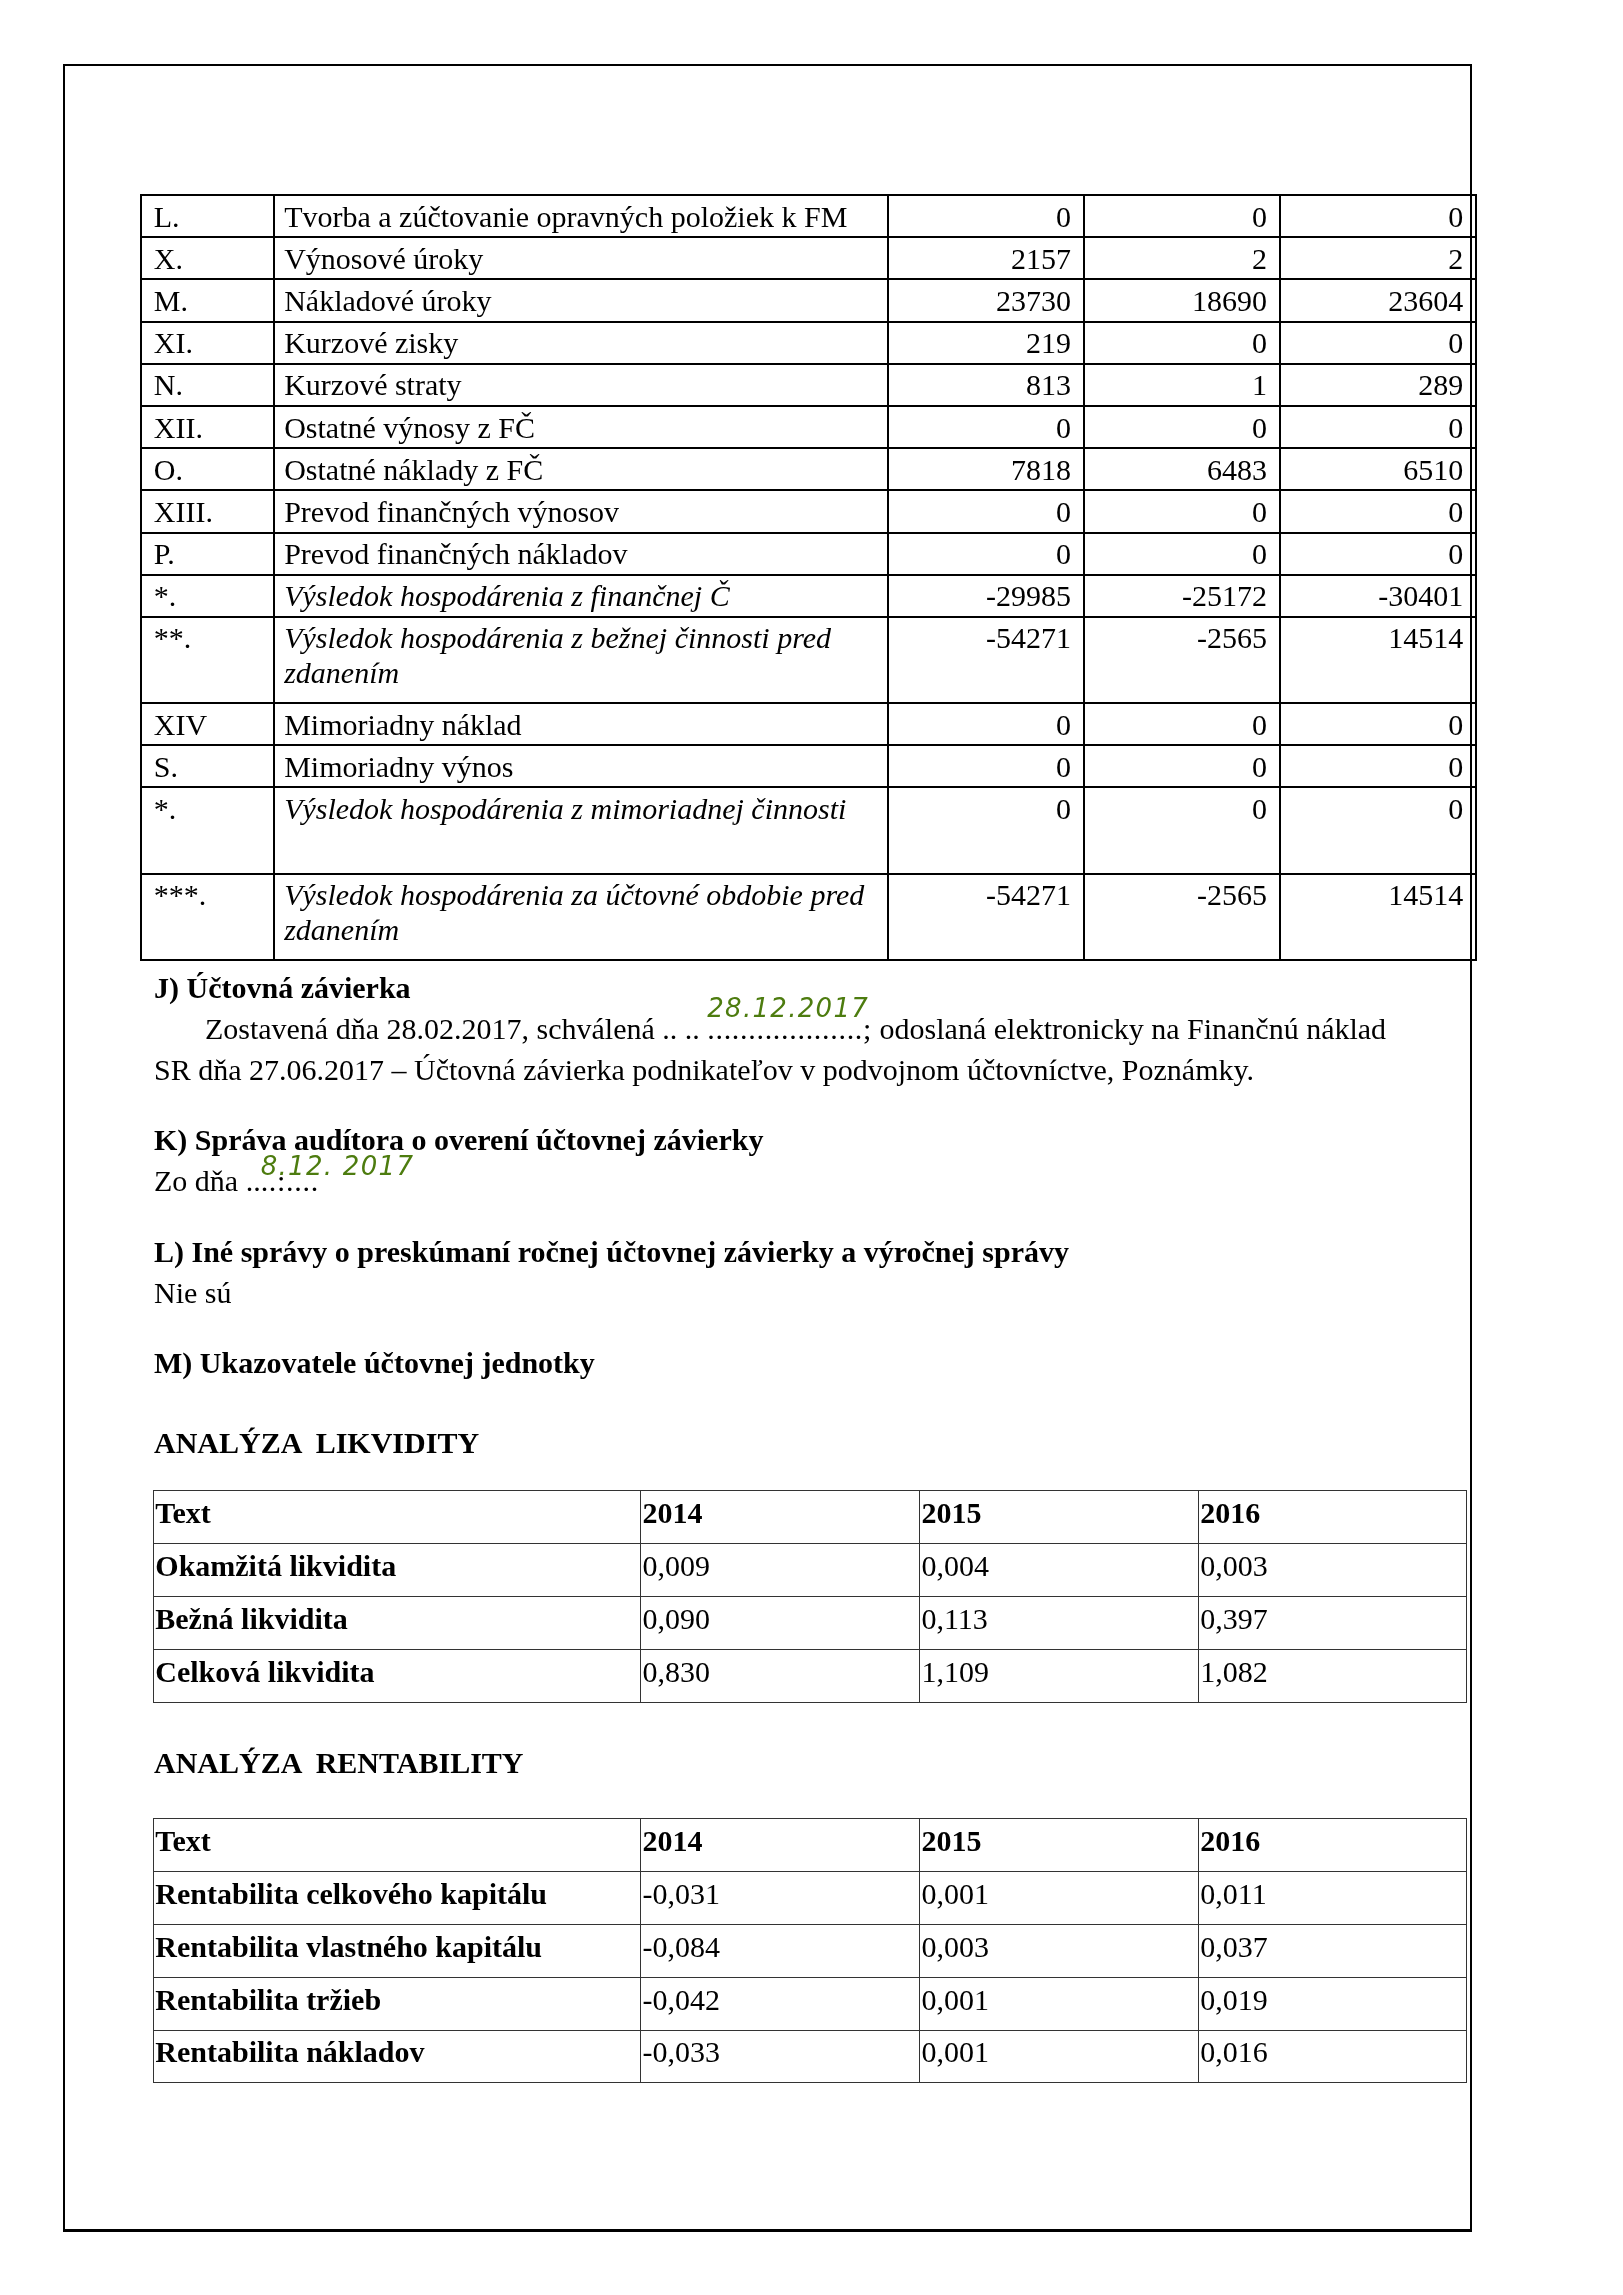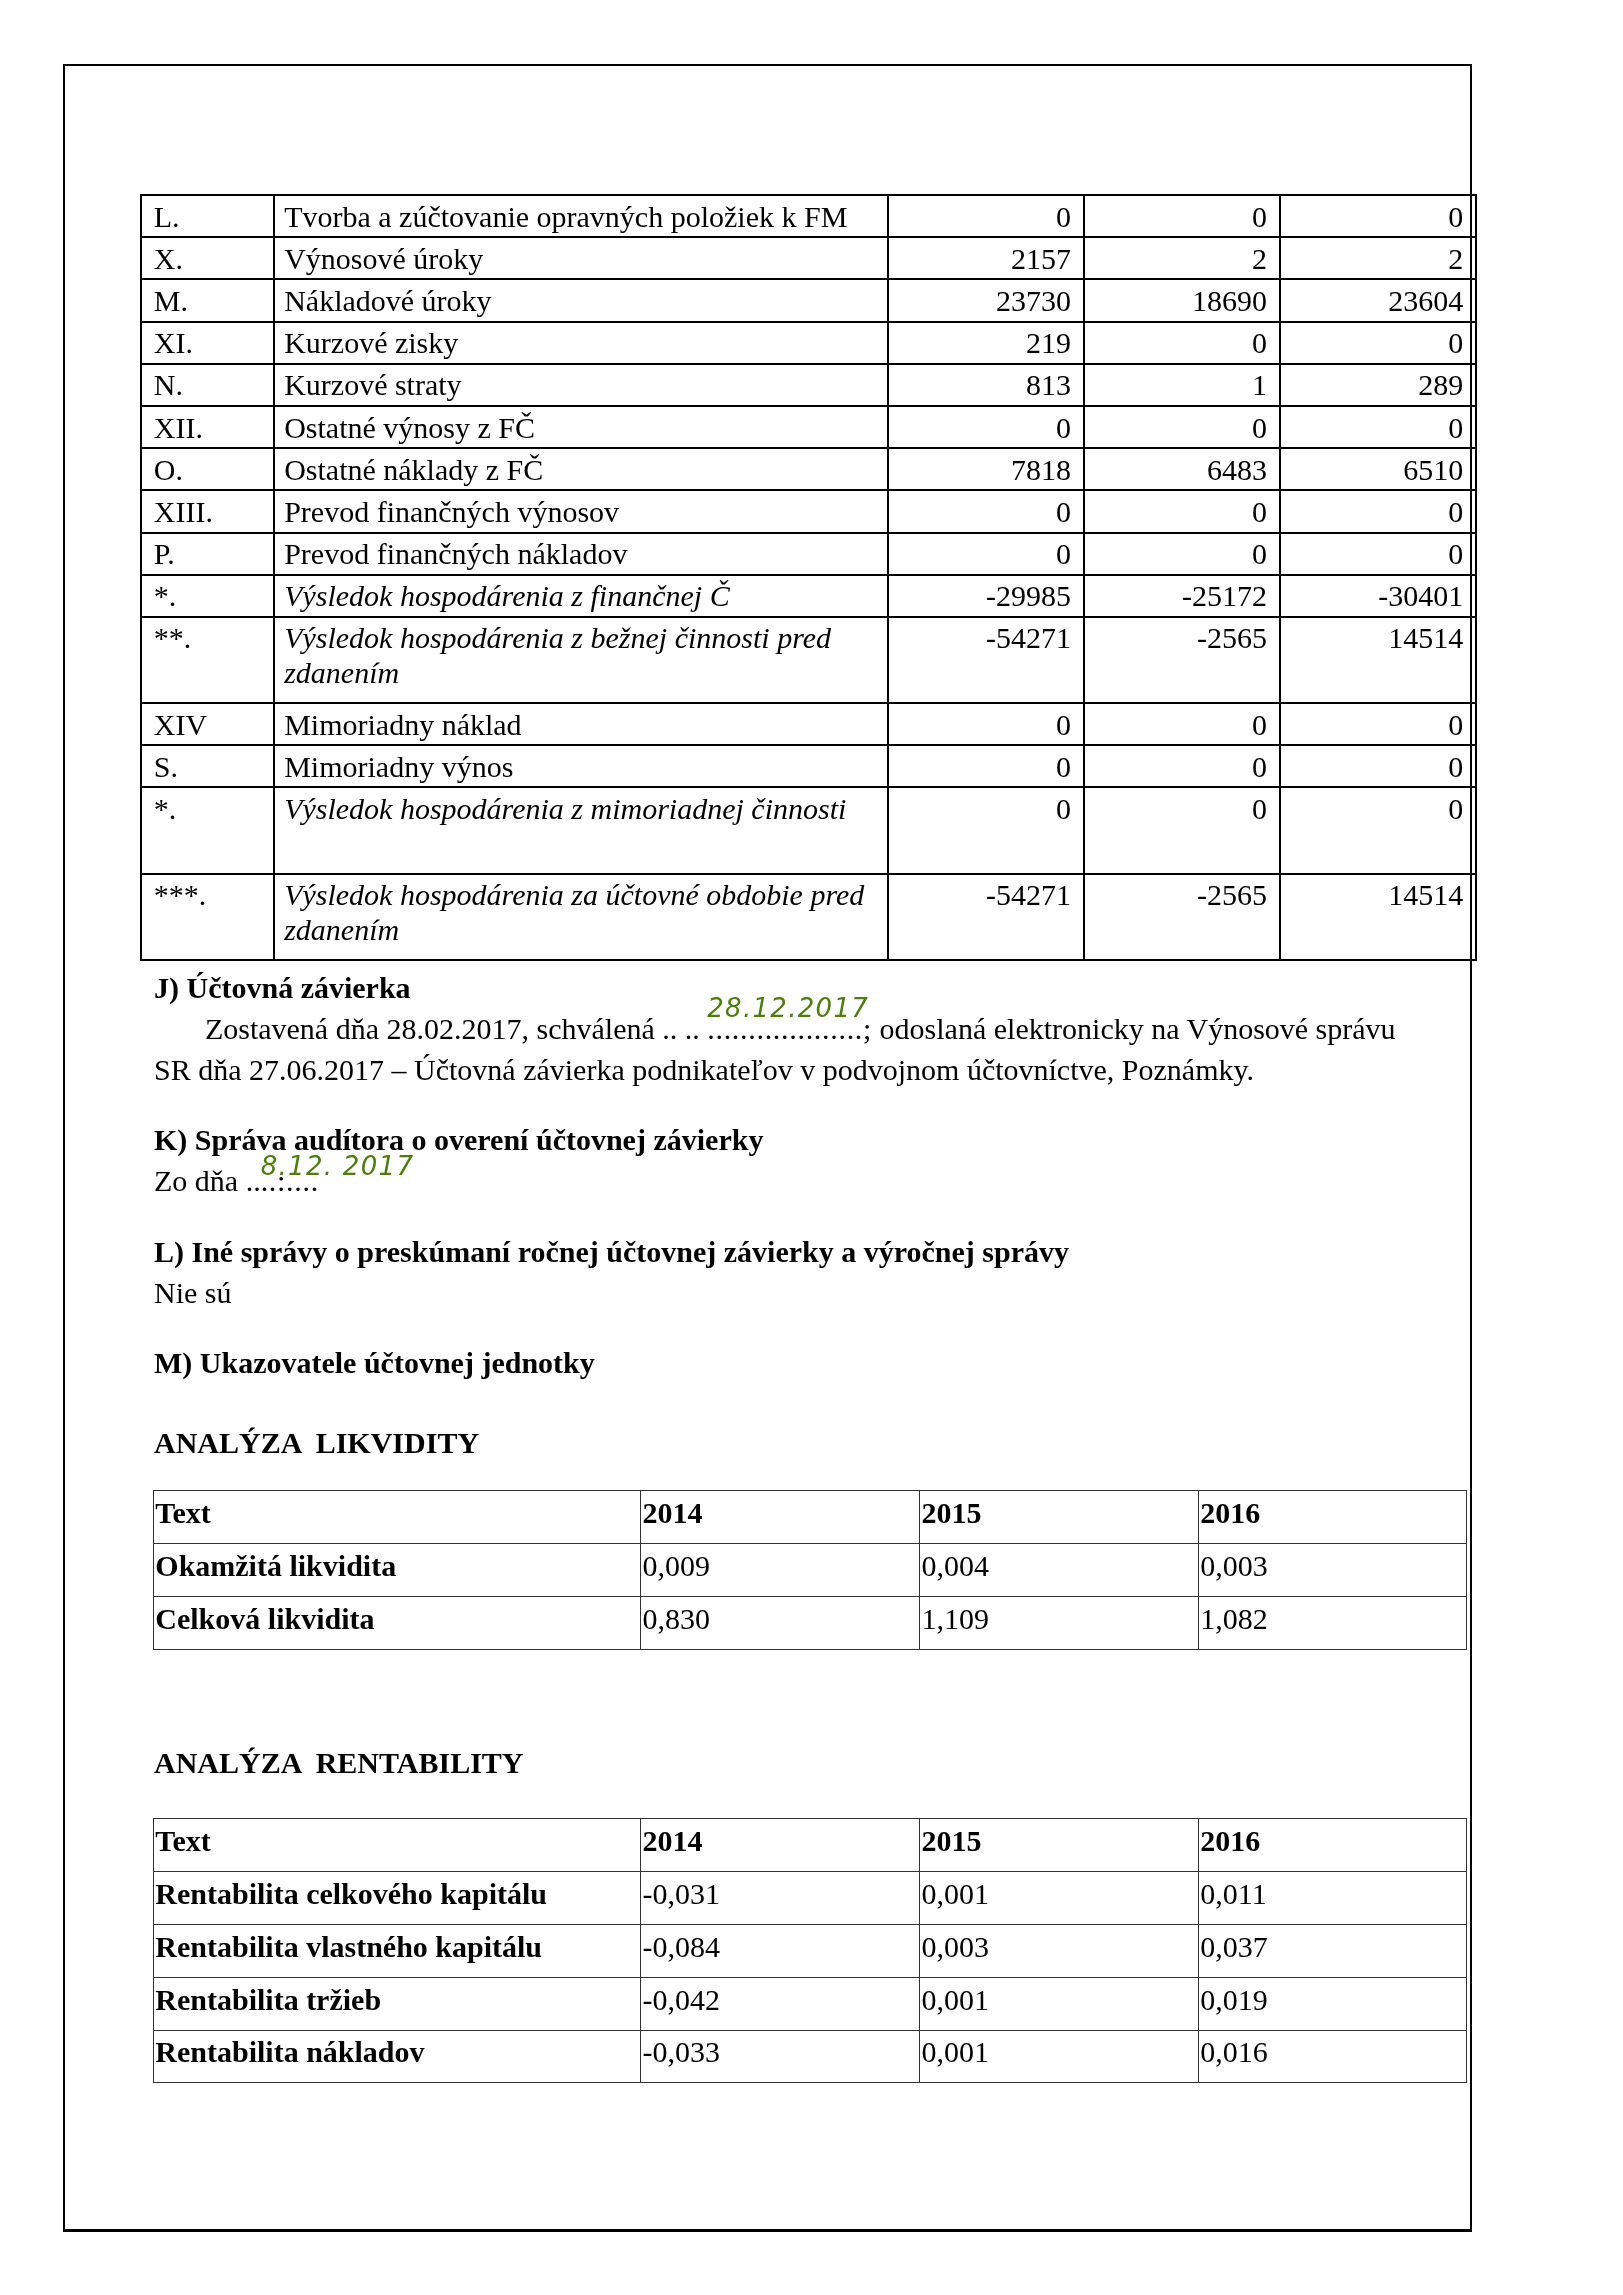--- a/index.html
+++ b/index.html
@@ -140,21 +140,21 @@
         <td class="num">-54271</td>
         <td class="num">-2565</td>
         <td class="num">14514</td>
       </tr>
     </tbody>
 </table>
 
 <div class="section" style="top:967px;">
   <div class="heading">J) Účtovná závierka</div>
   <div style="padding-left:3.9px;margin-left:47px;">
-    <span>Zostavená dňa 28.02.2017, schválená .. .. </span><span style="position:relative; display:inline-block;"><span class="hand" style="position:absolute; left:0; top:-19.6px; white-space:nowrap;">28.12.2017</span><span class="dots">...................;</span></span><span> odoslaná elektronicky na Výnosové správu</span>
+    <span>Zostavená dňa 28.02.2017, schválená .. .. </span><span style="position:relative; display:inline-block;"><span class="hand" style="position:absolute; left:0; top:-19.6px; white-space:nowrap;">28.12.2017</span><span class="dots">...................;</span></span><span> odoslaná elektronicky na Finančnú náklad</span>
   </div>
   <div>SR dňa 27.06.2017 – Účtovná závierka podnikateľov v podvojnom účtovníctve, Poznámky.</div>
 </div>
 
 <div class="section" style="top:1119px;">
   <div class="heading">K) Správa audítora o overení účtovnej závierky</div>
   <div>
     <span>Zo dňa ..</span><span style="position:relative; display:inline-block;"><span class="hand" style="position:absolute; left:0; top:-14.4px; white-space:nowrap;">8.12. 2017</span><span class="dots">..:....</span></span>
   </div>
 </div>
@@ -177,20 +177,26 @@
         <td class="c2">2015</td>
         <td class="c3">2016</td>
       </tr>
       <tr>
         <td class="c0">Okamžitá likvidita</td>
         <td class="c1">0,009</td>
         <td class="c2">0,004</td>
         <td class="c3">0,003</td>
       </tr>
       <tr>
+        <td class="c0">Bežná likvidita</td>
+        <td class="c1">0,090</td>
+        <td class="c2">0,113</td>
+        <td class="c3">0,397</td>
+      </tr>
+      <tr>
         <td class="c0">Celková likvidita</td>
         <td class="c1">0,830</td>
         <td class="c2">1,109</td>
         <td class="c3">1,082</td>
       </tr>
     </tbody>
 </table>
 
 <div class="section heading" style="top:1742px; white-space:pre;">ANALÝZA  RENTABILITY</div>
 <table class="ratio" style="top:1818px;">

